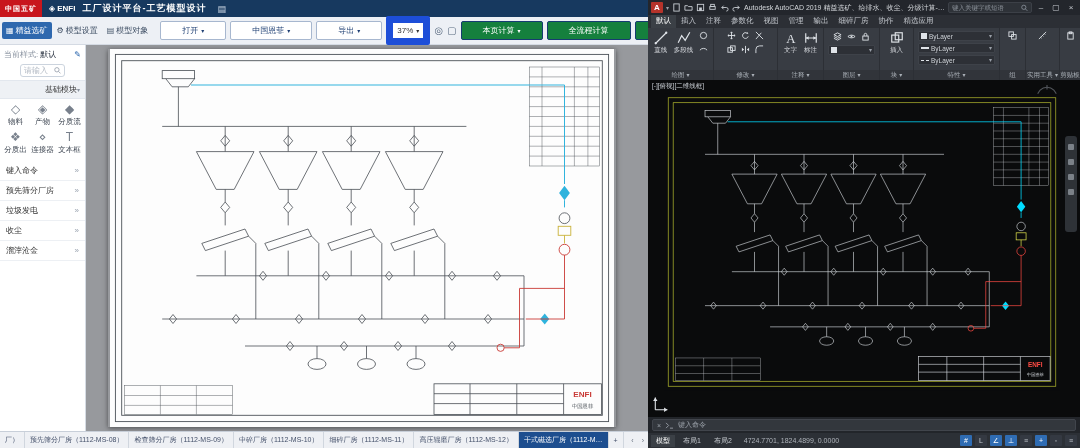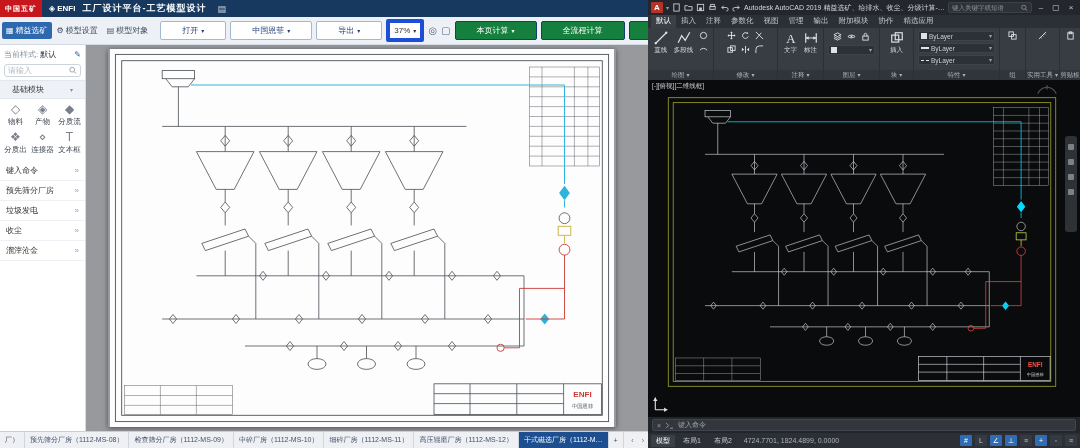--- a/index.html
+++ b/index.html
@@ -16,32 +16,32 @@
 .l-title{color:#fff;font-size:9px;font-weight:700;letter-spacing:1px}
 .hd-grid{color:#cfd8e6;font-size:9px;margin-left:4px;cursor:pointer}
 .l-toolbar{height:28px;flex:none;background:#edf0f5;border-bottom:1px solid #d4dae3;display:flex;align-items:center;gap:4px;padding:0 6px 0 2px}
 .ct-tabs{display:flex;align-items:center;gap:1px}
 .ct-tab{display:flex;align-items:center;gap:2px;font-size:8px;color:#3a4a60;padding:3px 4px;border-radius:2px;cursor:pointer;white-space:nowrap}
 .ct-tab.active{background:#2e68ae;color:#fff}
 .ct-ic{font-size:8px}
 .tb-sep{width:1px;height:16px;background:#ccd3dd}
 .tb-btn{display:flex;align-items:center;gap:3px;background:#fff;border:1px solid #a7b7cf;color:#1e3f73;font-size:8px;padding:3px 21px;border-radius:2px;cursor:pointer;font-family:inherit;white-space:nowrap}
 .tb-btn.primary{background:#15803d;border-color:#163c70;color:#fff}
-.zoom-box{display:flex;align-items:center;gap:3px;background:#fff;border:4px solid #1d4ed8;color:#333;font-size:8px;padding:3px 4px;border-radius:2px;cursor:pointer}
+.zoom-box{display:flex;align-items:center;gap:3px;background:#fff;border:7px solid #1d4ed8;color:#333;font-size:8px;padding:3px 4px;border-radius:2px;cursor:pointer}
 .tb-ic{color:#5a6b81;font-size:10px;cursor:pointer;line-height:1}
 .status-ok{width:11px;height:11px;border-radius:50%;background:#3ba24a;color:#fff;font-size:7px;display:flex;align-items:center;justify-content:center;flex:none}
 .l-body{flex:1;display:flex;min-height:0}
 .l-sidebar{width:86px;flex:none;background:#fff;border-right:1px solid #d6dce4;display:flex;flex-direction:column;overflow:hidden}
 .style-row{display:flex;align-items:center;gap:2px;padding:4px 4px 2px;font-size:8px}
 .muted{color:#8a93a0}.strong{color:#2b3442}
 .edit-ic{margin-left:auto;color:#2e68ae;font-size:8px;cursor:pointer}
-.search-row{margin:2px 4px 3px;border:1px solid #ccd4de;border-radius:3px;display:flex;padding:1px 3px;background:#fff}
+.search-row{margin:2px 20px 3px;border:1px solid #ccd4de;border-radius:3px;display:flex;padding:1px 3px;background:#fff}
 .search-input{border:none;outline:none;width:100%;font-size:8px;color:#333;font-family:inherit}
 .search-input::placeholder{color:#b3bac4}
-.section-bar{background:#eef1f5;border-top:1px solid #e2e7ee;border-bottom:1px solid #e2e7ee;display:flex;align-items:center;justify-content:space-between;padding:3px 12px;font-size:8px;color:#333;cursor:pointer}
+.section-bar{background:#eef1f5;border-top:1px solid #e2e7ee;border-bottom:1px solid #e2e7ee;display:flex;align-items:center;justify-content:flex-end;padding:3px 5px;font-size:8px;color:#333;cursor:pointer}
 .section-bar .caret{color:#8a93a0}
 .palette{display:grid;grid-template-columns:repeat(3,1fr);row-gap:4px;padding:4px 2px 6px}
 .p-item{display:flex;flex-direction:column;align-items:center;gap:1px;cursor:pointer}
 .p-icon{font-size:12px;line-height:1.1;color:#78808c}
 .p-label{font-size:7.5px;color:#3c4450;white-space:nowrap}
 .group-row{display:flex;justify-content:space-between;align-items:center;padding:4px 6px;border-bottom:1px solid #edf0f4;font-size:8px;color:#333;cursor:pointer}
 .chev{color:#9aa3b0;font-size:8px}
 .l-canvas{flex:1;background:#97999d;position:relative;overflow:hidden}
 .sheet{position:absolute}
 .sheet-light{left:22px;top:4px;width:508px;height:378px;box-shadow:0 1px 5px rgba(0,0,0,.5);
@@ -382,21 +382,21 @@
 
   <div class="r-tabs">
 
   <div class="rtab active">默认</div>
       <div class="rtab">插入</div>
       <div class="rtab">注释</div>
       <div class="rtab">参数化</div>
       <div class="rtab">视图</div>
       <div class="rtab">管理</div>
       <div class="rtab">输出</div>
-      <div class="rtab">附加模块</div>
+      <div class="rtab">细碎厂房</div>
       <div class="rtab">协作</div>
       <div class="rtab">精选应用</div>
     </div>
 
   <div class="r-ribbon">
     <div class="rpanel" style="width:66px">
       <div class="rp-body">
         <div class="rbig">
           <svg viewBox="0 0 12 12">
               <path class="icn" d="M1.5 10.5L10.5 1.5"></path>

